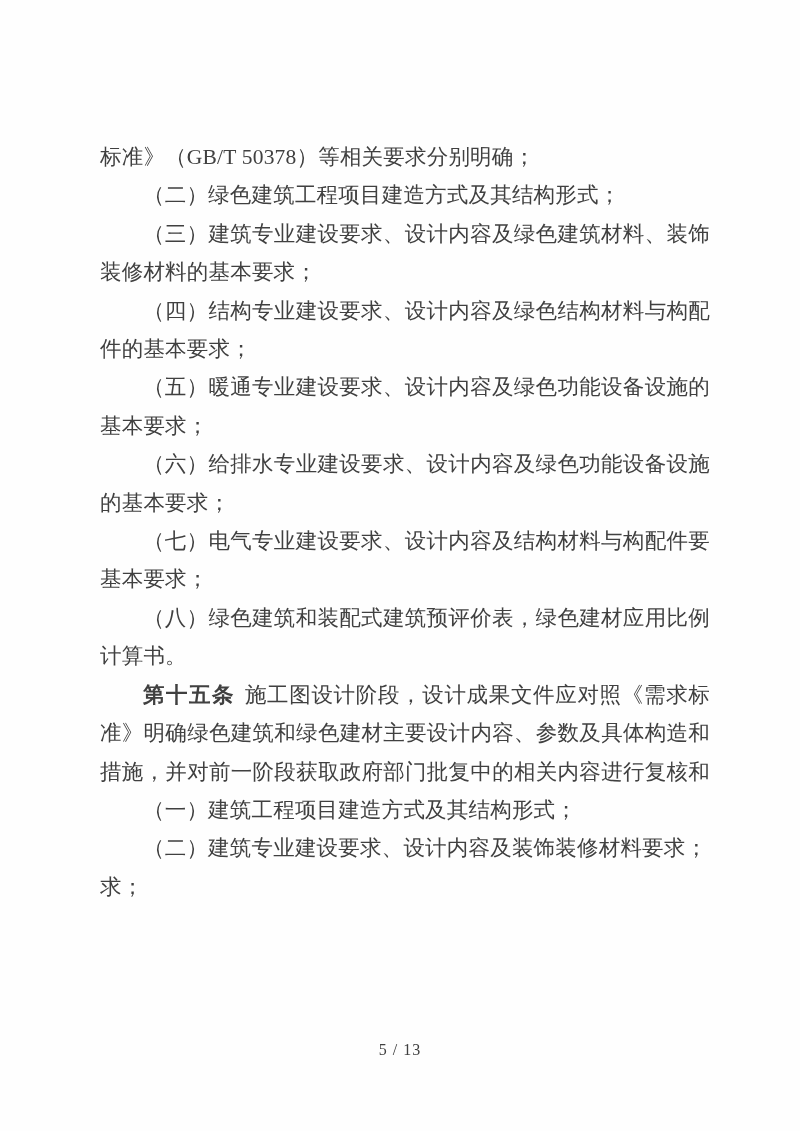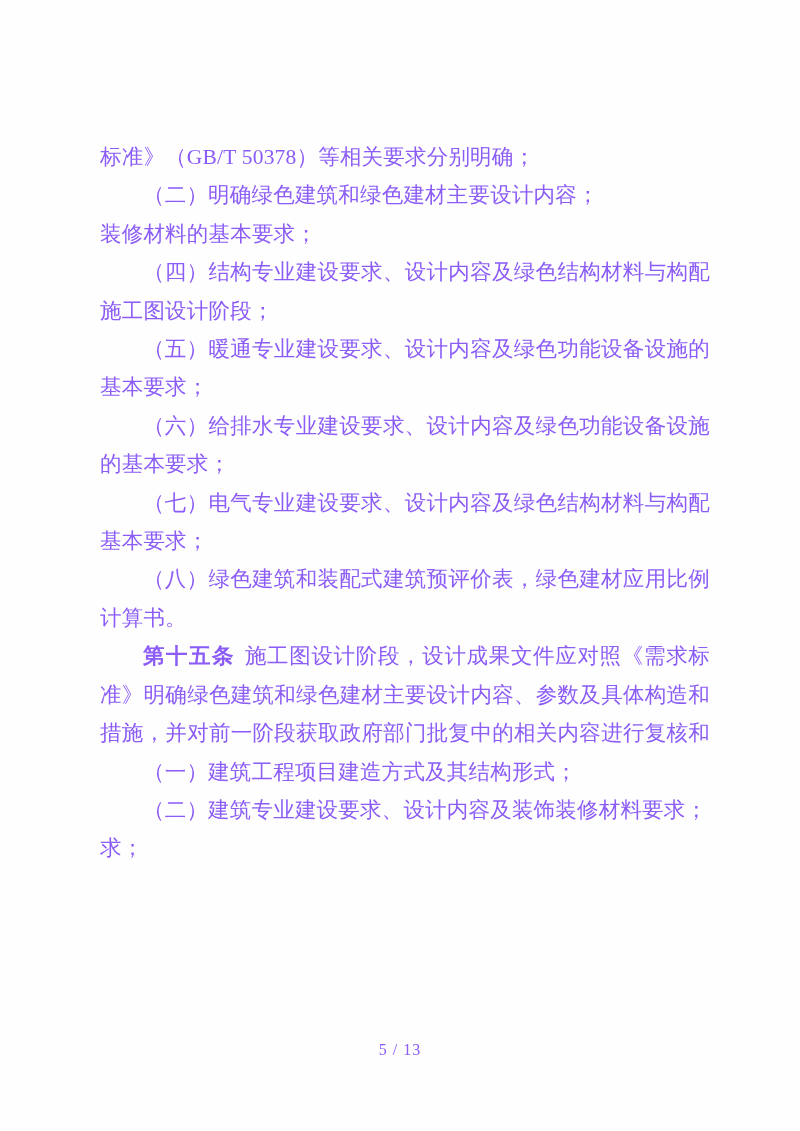--- a/index.html
+++ b/index.html
@@ -58,32 +58,33 @@
     width: 100%;
     text-align: center;
     font-size: 16px;
     line-height: 28px;
     letter-spacing: 1px;
   }
 </style>
 </head>
 <body>
 
-<div class="page" style="color: #8b5cf6; background: rgb(254, 254, 254);">
+<div class="page" style="color: #404040; background: rgb(254, 254, 254);">
   <div class="doc-body" id="doc-body">
       <div class="line last">标准》（GB/T 50378）等相关要求分别明确；</div>
-      <div class="line last indent">（二）明确绿色建筑和绿色建材主要设计内容；</div>
+      <div class="line last indent">（二）绿色建筑工程项目建造方式及其结构形式；</div>
+      <div class="line indent">（三）建筑专业建设要求、设计内容及绿色建筑材料、装饰</div>
       <div class="line last">装修材料的基本要求；</div>
       <div class="line indent">（四）结构专业建设要求、设计内容及绿色结构材料与构配</div>
-      <div class="line last">施工图设计阶段；</div>
+      <div class="line last">件的基本要求；</div>
       <div class="line indent">（五）暖通专业建设要求、设计内容及绿色功能设备设施的</div>
       <div class="line last">基本要求；</div>
       <div class="line indent">（六）给排水专业建设要求、设计内容及绿色功能设备设施</div>
       <div class="line last">的基本要求；</div>
-      <div class="line indent">（七）电气专业建设要求、设计内容及绿色结构材料与构配</div>
+      <div class="line indent">（七）电气专业建设要求、设计内容及结构材料与构配件要</div>
       <div class="line last">基本要求；</div>
       <div class="line indent">（八）绿色建筑和装配式建筑预评价表，绿色建材应用比例</div>
       <div class="line last">计算书。</div>
       <div class="line indent"><span class="lead">第十五条</span><span>施工图设计阶段，设计成果文件应对照《需求标</span></div>
       <div class="line">准》明确绿色建筑和绿色建材主要设计内容、参数及具体构造和</div>
       <div class="line">措施，并对前一阶段获取政府部门批复中的相关内容进行复核和</div>
       <div class="line last indent">（一）建筑工程项目建造方式及其结构形式；</div>
       <div class="line last indent">（二）建筑专业建设要求、设计内容及装饰装修材料要求；</div>
       <div class="line last">求；</div>
     </div>

